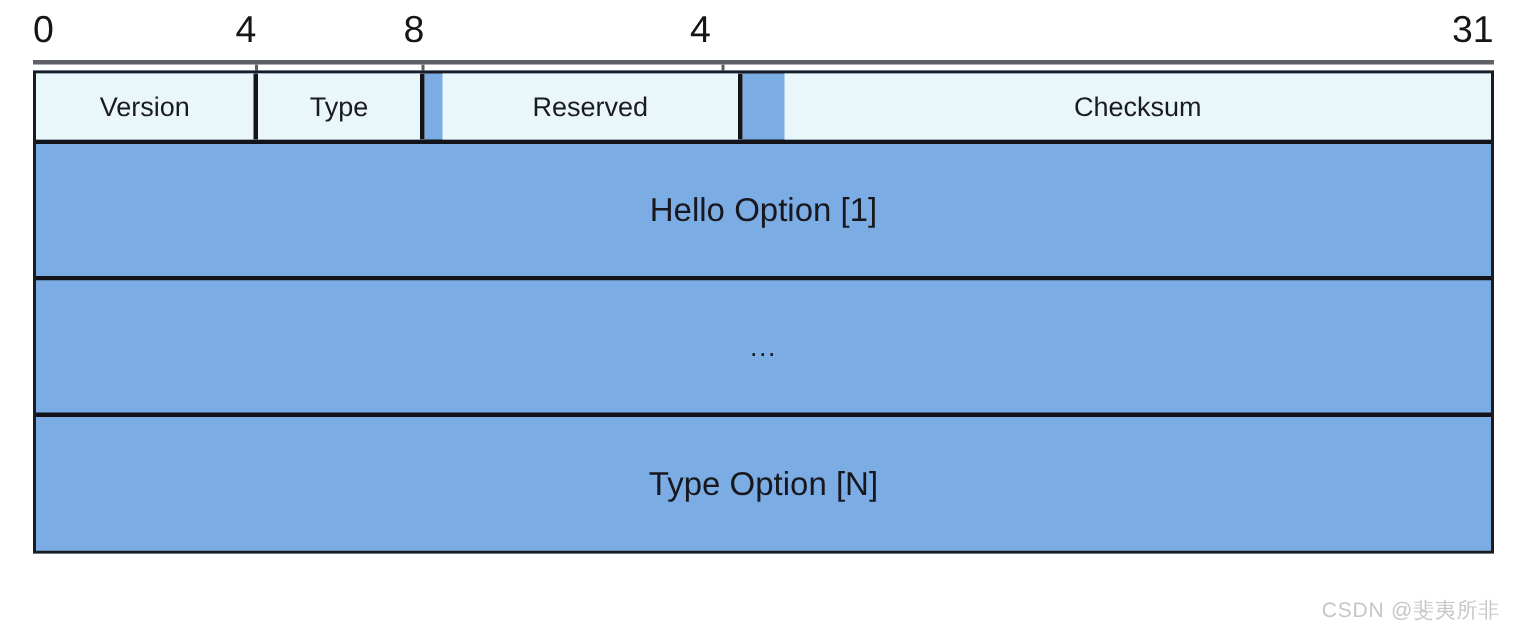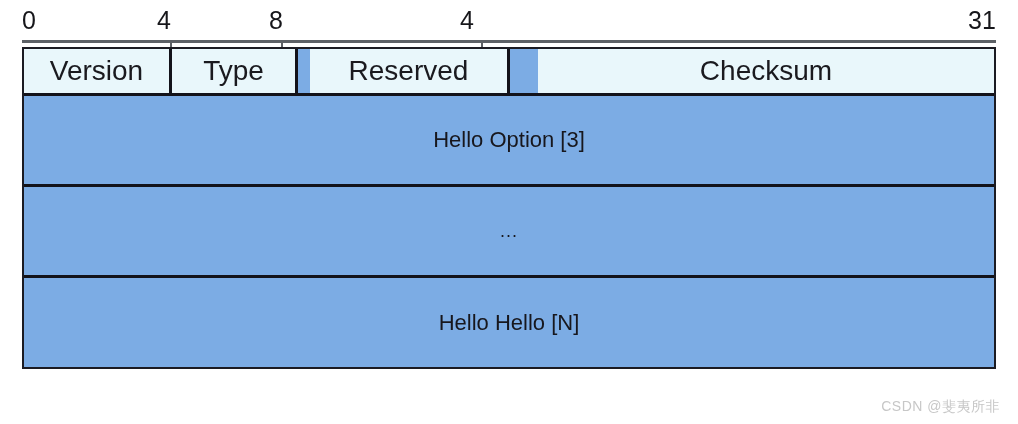--- a/index.html
+++ b/index.html
@@ -68,31 +68,31 @@
     height: 47px;
     display: flex;
     box-sizing: border-box;
     border-bottom: 3px solid #13131a;
   }
   .header-cell {
     background: #e9f7fb;
     display: flex;
     align-items: center;
     justify-content: center;
-    font-size: 28px;
+    font-size: 18px;
     color: #1a1a1f;
     box-sizing: border-box;
     border-right: 3px solid #13131a;
     position: relative;
   }
   .header-cell:last-child {
     border-right: none;
   }
   .cell-version  { width: 148px; }
-  .cell-type     { width: 126px; }
+  .cell-type     { width: 111px; }
   .cell-reserved { width: 200px; margin-left: 12px; }
   .cell-checksum { flex: 1 1 auto; margin-left: 28px; }
 
   .payload-row {
     position: absolute;
     left: 0;
     width: 100%;
     background: #7cace4;
     display: flex;
     align-items: center;
@@ -153,26 +153,26 @@
     </div>
     <div class="header-cell cell-reserved">
       <span>Reserved</span>
     </div>
     <div class="header-cell cell-checksum">
       <span>Checksum</span>
     </div>
   </div>
 
   <div class="payload-row divided row-opt1">
-    <span>Hello Option [3]</span>
+    <span>Hello Option [1]</span>
   </div>
 
   <div class="payload-row divided row-ell">
     <span class="ellipsis-text">...</span>
   </div>
 
   <div class="payload-row row-optn">
-    <span>Hello Hello [N]</span>
+    <span>Type Option [N]</span>
   </div>
 
 </div>
 
 <div id="watermark">CSDN @斐夷所非</div>
 
 </body></html>

